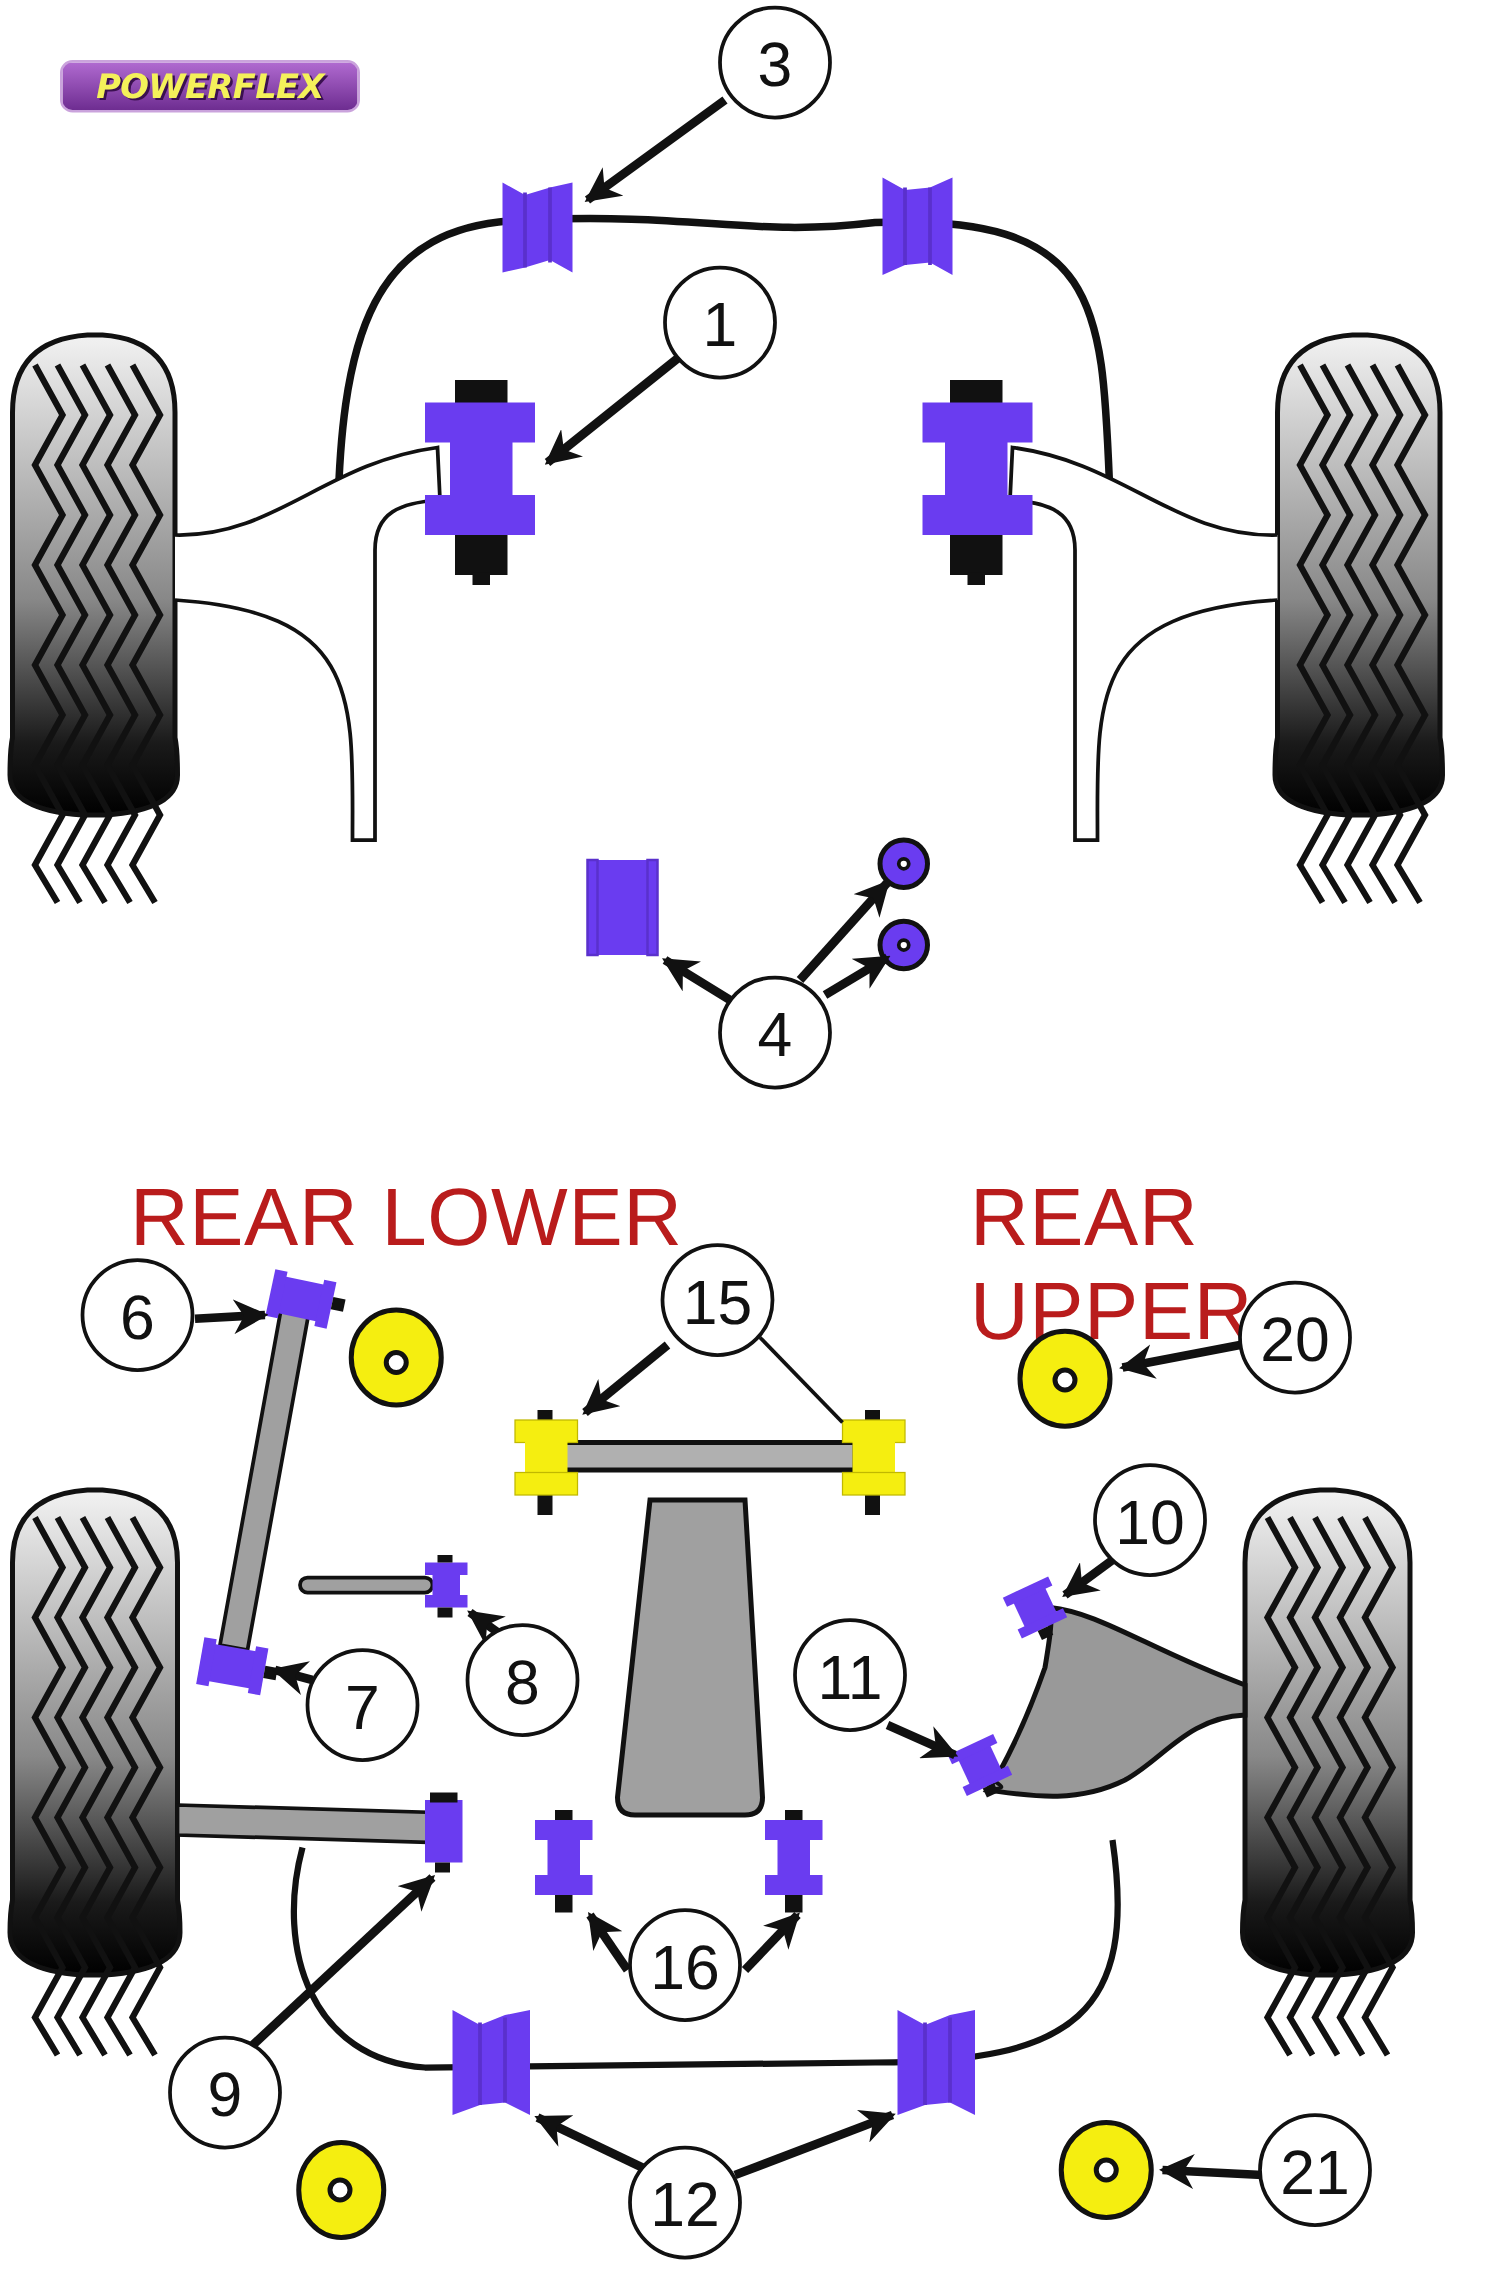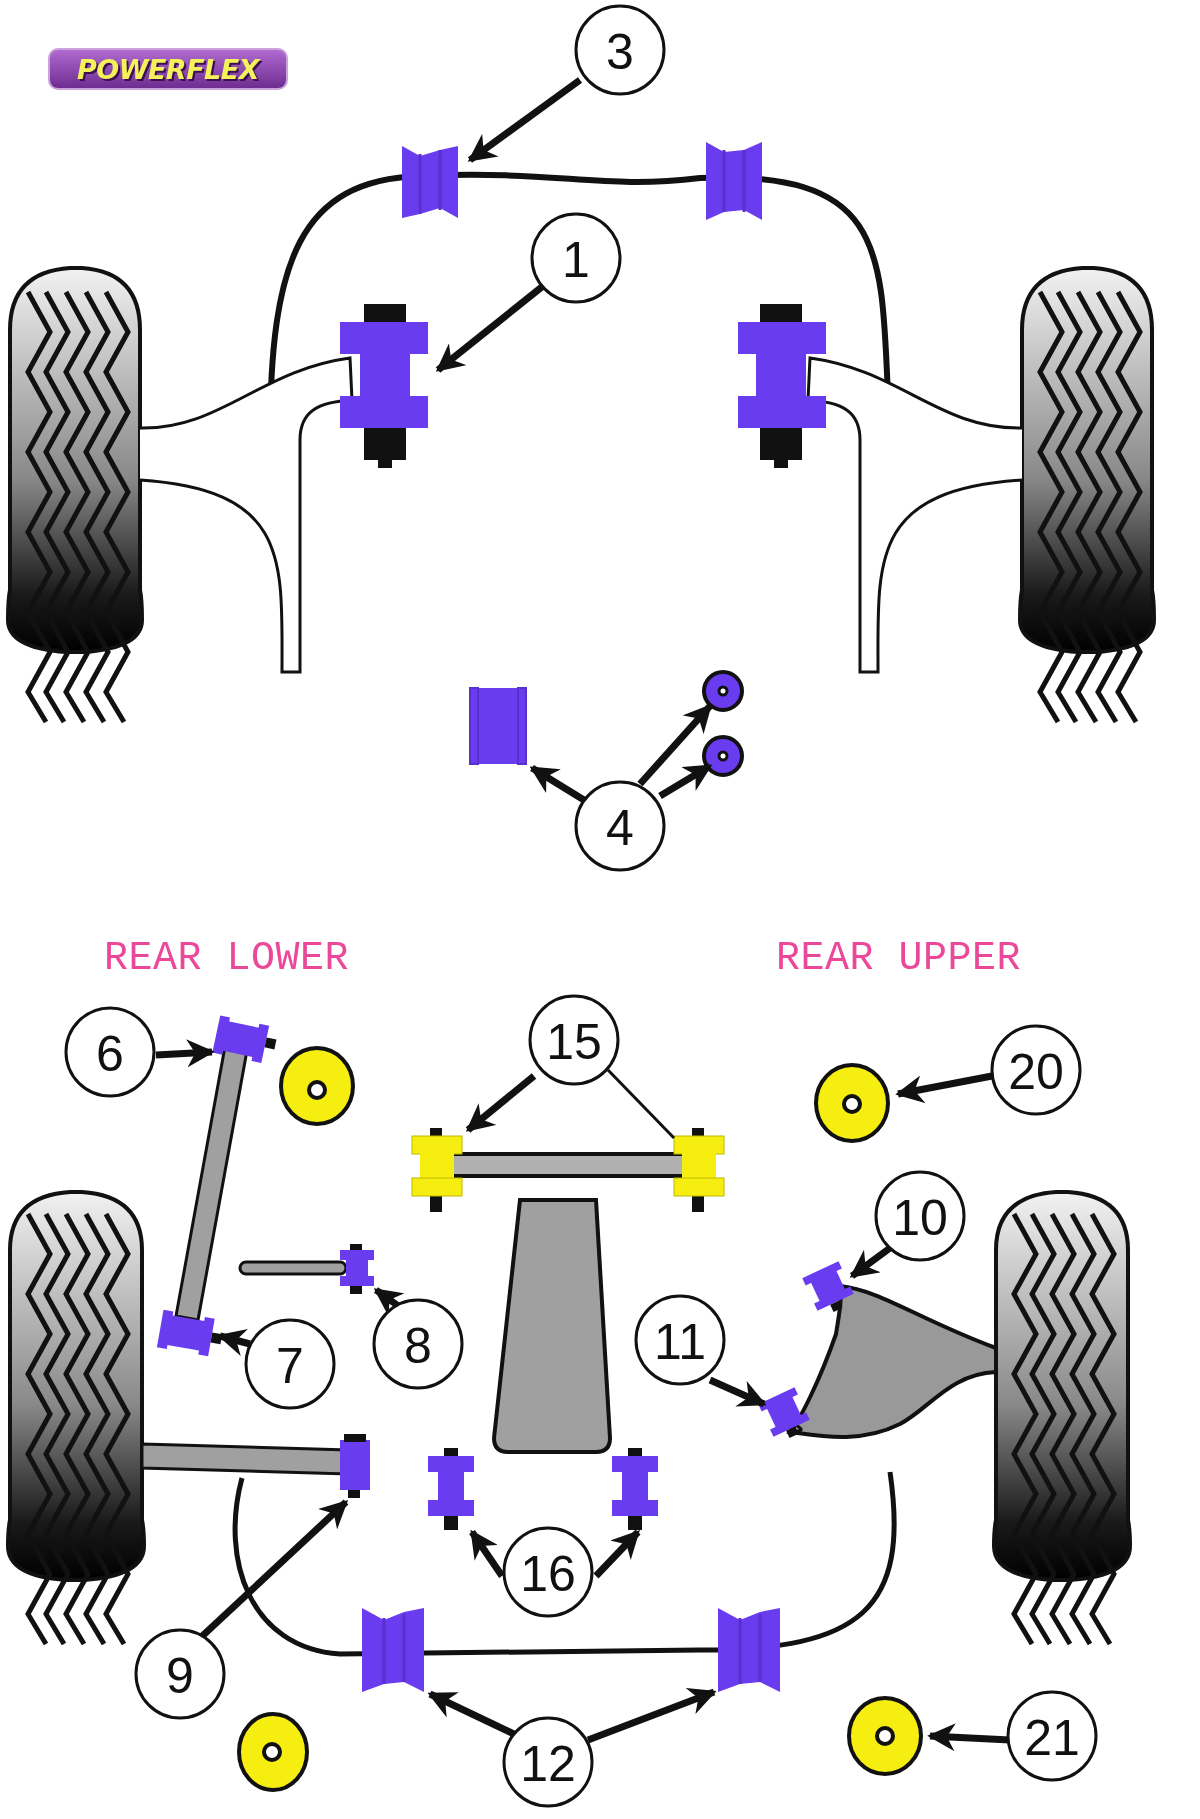--- a/index.html
+++ b/index.html
@@ -1,20 +1,20 @@
 <!DOCTYPE html>
 <html><head>
 <meta charset="utf-8">
 <style>
   html,body{margin:0;padding:0;background:#fff;}
   body{width:1200px;height:1819px;overflow:hidden;position:relative;font-family:"Liberation Sans",sans-serif;}
   #diagram{position:absolute;left:0;top:0;width:1200px;height:1819px;}
   .logo{position:absolute;left:48px;top:48px;width:240px;height:42px;border-radius:10px;background:linear-gradient(#b06ad0,#6e2d91);border:2px solid #caa3dc;box-sizing:border-box;display:flex;align-items:center;justify-content:center;}
   .logo span{font-family:"DejaVu Sans",sans-serif;font-weight:bold;font-style:italic;font-size:27px;color:#f4f15a;letter-spacing:-0.5px;text-shadow:2px 2px 0 #3a1050;}
-  .section-label{position:absolute;font-family:Liberation Mono, monospace;font-size:40px;color:#ec4899;letter-spacing:0.5px;}
+  .section-label{position:absolute;font-family:Liberation Sans, sans-serif;font-size:65px;color:#b91c1c;letter-spacing:0.5px;}
   .callout-text{font-family:"Liberation Sans",sans-serif;font-size:50px;fill:#111;text-anchor:middle;dominant-baseline:central;}
 </style>
 </head>
 <body>
 
 <div class="logo">
     <span>POWERFLEX</span>
   </div>
 
 <div class="section-label" style="left:104px;top:936px;">REAR LOWER</div>

